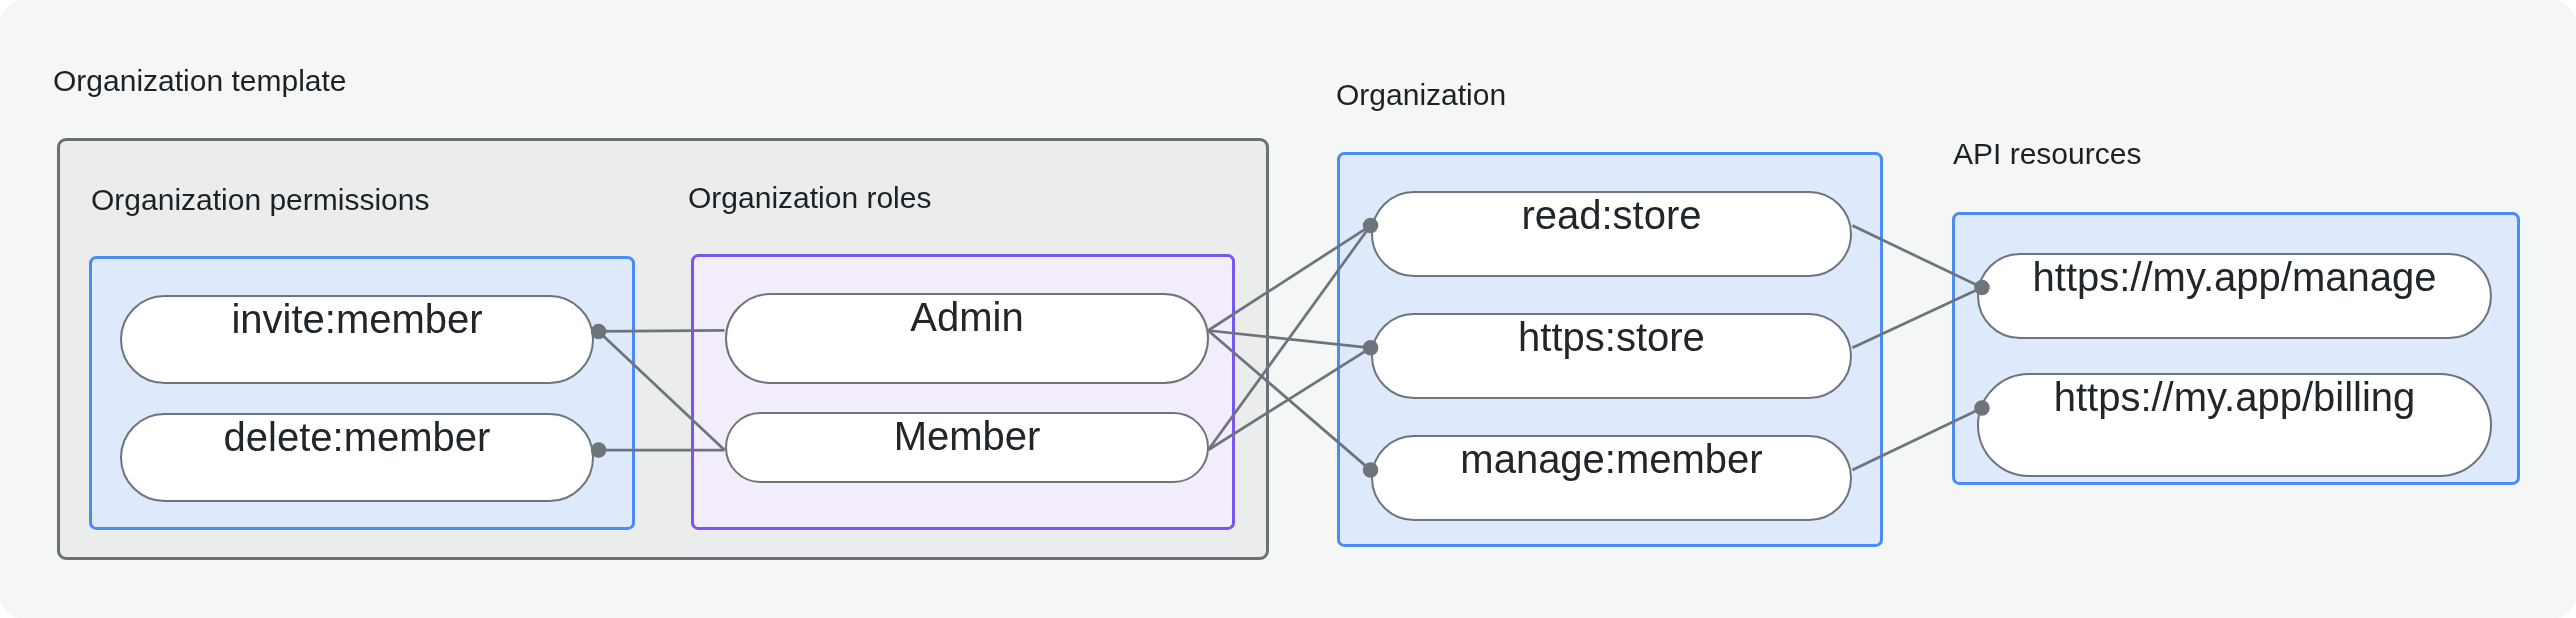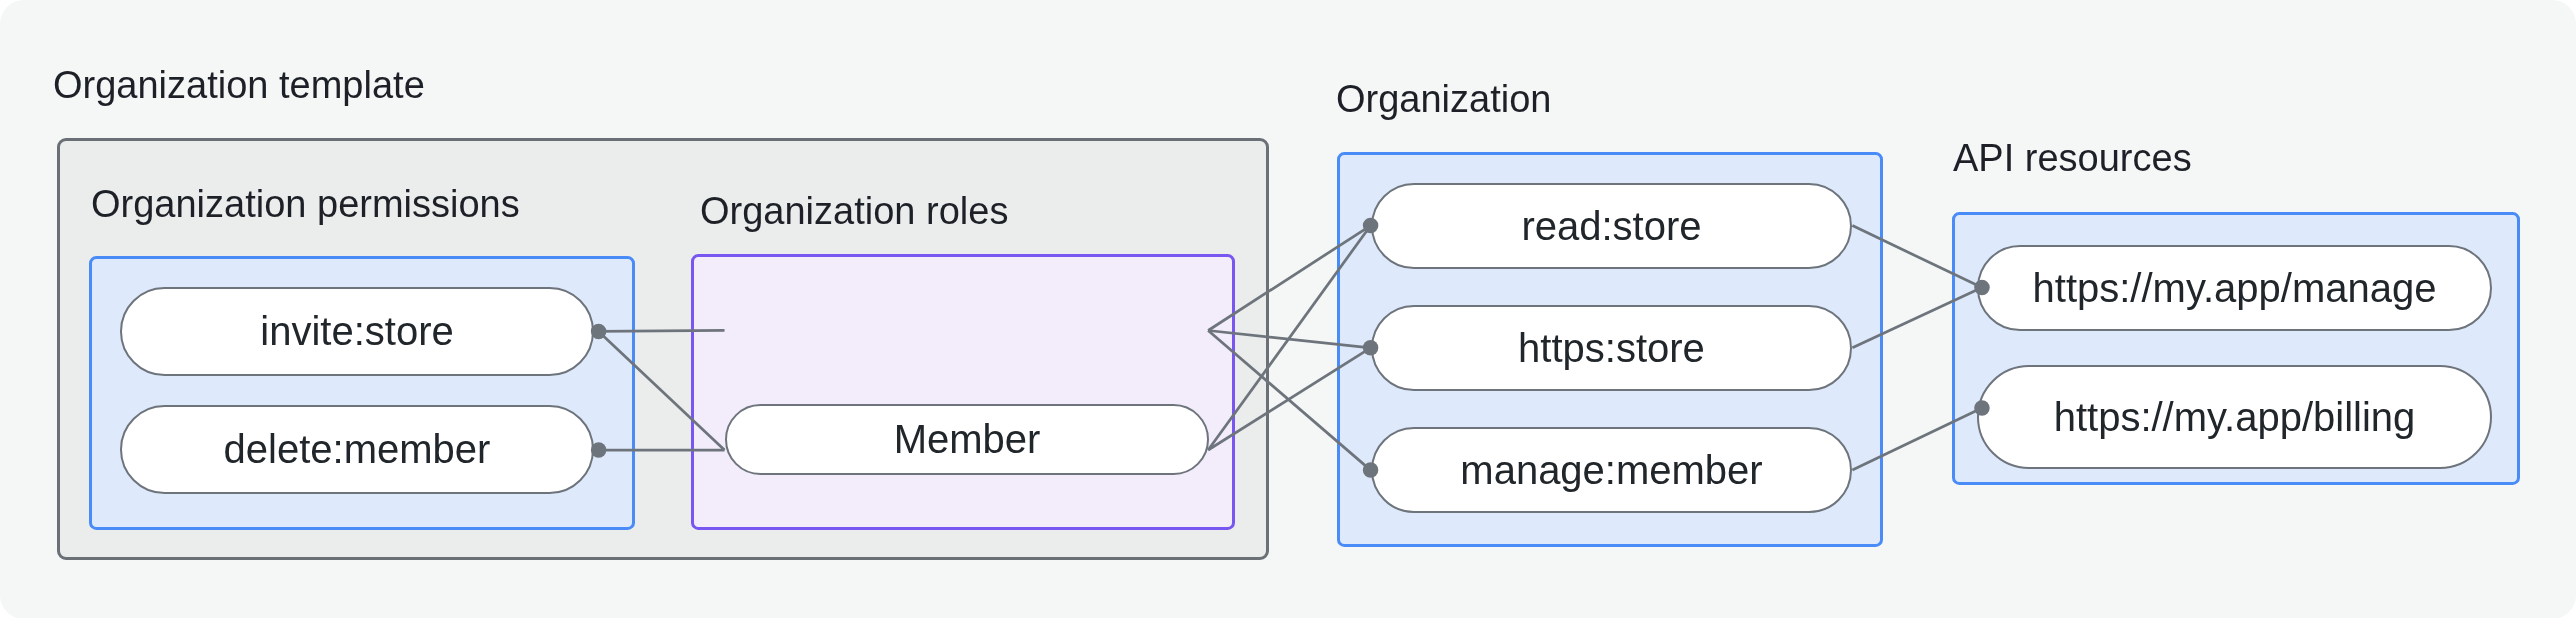--- a/index.html
+++ b/index.html
@@ -2,57 +2,60 @@
 <html style="font-size:14.6px"><head>
 <meta charset="utf-8">
 <style>
   html,body{margin:0;padding:0;background:#ffffff;}
   body{font-family:"Liberation Sans","DejaVu Sans",sans-serif;}
   .stage{
     position:relative;width:2576px;height:619px;
     background:#f5f6f6;border-radius:24px;overflow:hidden;
   }
   .heading{
-    position:absolute;font-size:38px;font-weight:400;color:#1d2127;
+    position:absolute;font-size:30px;font-weight:400;color:#1d2127;
     white-space:nowrap;z-index:2;
   }
   .box{position:absolute;box-sizing:border-box;z-index:1;}
   .box.gray{background:#ebedec;border:3.7px solid #6b7076;border-radius:9px;}
   .box.blue{background:#deeafc;border:3.7px solid #4a8cf7;border-radius:7.3px;}
   .box.purple{background:#f3edfb;border:3.7px solid #7857f0;border-radius:7.3px;}
   .pill{
     position:absolute;box-sizing:border-box;background:#ffffff;
     border:2.7px solid #6e747c;border-radius:912px;
-    display:flex;align-items:center;justify-content:center;
-    font-size:40px;color:#21262b;white-space:nowrap;z-index:3;
+    display:flex;align-items:flex-start;justify-content:center;
+    font-size:40px;color:#21262b;white-space:nowrap;z-index:3;margin-top:8px;
   }
   svg.connectors{position:absolute;left:0;top:0;z-index:4;pointer-events:none;}
 </style>
 </head>
 <body>
 
 <div class="stage">
 
   <div class="heading" style="left:53px;top:64px;">Organization template</div>
   <div class="heading" style="left:91px;top:183px;text-align:right;">Organization permissions</div>
-  <div class="heading" style="left:688px;top:190px;margin-left:12px;">Organization roles</div>
+  <div class="heading" style="left:688px;top:181px;">Organization roles</div>
   <div class="heading" style="left:1336px;top:78px;">Organization</div>
   <div class="heading" style="left:1953px;top:137px;">API resources</div>
 
   <div class="box gray" style="left:57px;top:138px;width:1212px;height:422px;"></div>
 
   <div class="box blue" style="left:89px;top:256px;width:546px;height:274px;"></div>
   <div class="pill" style="left:120px;top:287px;width:474px;height:89px;">
-    <span>invite:store</span>
+    <span>invite:member</span>
   </div>
   <div class="pill" style="left:120px;top:405px;width:474px;height:89px;">
     <span>delete:member</span>
   </div>
 
   <div class="box purple" style="left:691px;top:254px;width:544px;height:276px;"></div>
+  <div class="pill" style="left:725px;top:285px;width:484px;height:91px;">
+    <span>Admin</span>
+  </div>
   <div class="pill" style="left:725px;top:404px;width:484px;height:71px;">
     <span>Member</span>
   </div>
 
   <div class="box blue" style="left:1337px;top:152px;width:546px;height:395px;"></div>
   <div class="pill" style="left:1371px;top:183px;width:481px;height:86px;">
     <span>read:store</span>
   </div>
   <div class="pill" style="left:1371px;top:305px;width:481px;height:86px;">
     <span>https:store</span>

